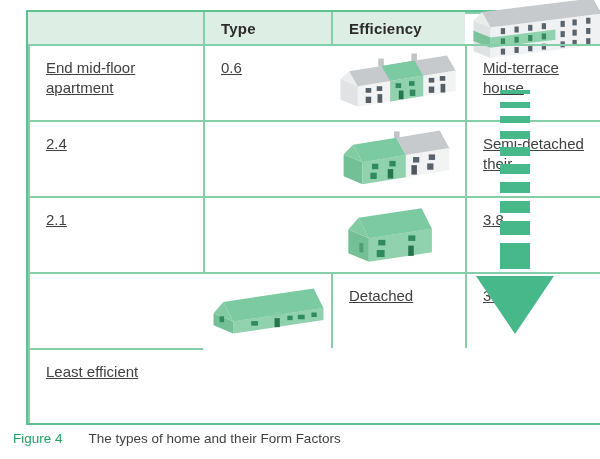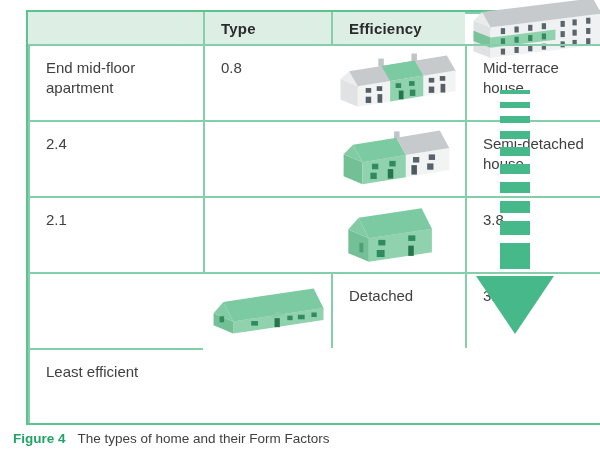--- a/index.html
+++ b/index.html
@@ -30,36 +30,36 @@
   .cell.bt{border-top:2px solid var(--border-inner);}
   .hcell{
     background:var(--header-bg);
     display:flex;align-items:center;
     padding-left:16px;
     font-size:15px;font-weight:bold;color:var(--text-heading);
     letter-spacing:.2px;
   }
   .tcell{
     padding:12px 12px 0 16px;
-    font-size:15px;line-height:1.32;color:var(--text-body);
+    font-size:15px;line-height:1.32;color:var(--text-body);text-decoration:underline;
   }
   .icell{
     display:flex;align-items:center;justify-content:center;
   }
   .icell svg{display:block;}
   .arrow-overlay{
     position:absolute;left:465px;top:88px;width:100px;height:252px;
     z-index:5;pointer-events:none;
   }
   .caption{
     position:absolute;left:13px;top:431px;
     font-size:13.5px;color:#3f3f3f;
   }
   .caption .fig-label{
-    color:var(--figure-green);font-weight:bold;margin-right:12px;
+    color:var(--figure-green);font-weight:normal;margin-right:26px;
   }
 </style>
 </head>
 <body>
 
 <div>
 
   <div class="fig-table">
 
     <div class="cell hcell"></div>
@@ -100,21 +100,21 @@
         </g>
         <g fill="#37895f">
           <rect x="42" y="51" width="5" height="7"></rect>
             <rect x="58" y="49.1" width="5" height="7"></rect>
             <rect x="74" y="47.1" width="5" height="7"></rect>
             <rect x="90" y="45.2" width="5" height="7"></rect>
         </g>
       </svg>
     </div>
     <div class="cell tcell bl bt"><span>End mid-floor apartment</span></div>
-    <div class="cell tcell bl bt"><span>0.8</span></div>
+    <div class="cell tcell bl bt"><span>0.6</span></div>
 
     <div class="cell icell bt">
       <svg width="164" height="74" viewBox="0 0 170 80">
         <rect x="60" y="9" width="7" height="10" fill="#c0c4c6"></rect>
         <rect x="102" y="2.6" width="7" height="10" fill="#c0c4c6"></rect>
         <polygon points="12,61 34,70 34,44 12,35" fill="#e0e2e3"></polygon>
         <polygon points="12,35 34,44 23,25" fill="#ebedee"></polygon>
         <polygon points="34,44 158,24 147,5 23,25" fill="#c6cacc"></polygon>
         <polygon points="75,37.4 117,30.6 106,11.6 64,18.4" fill="#7ccaa2"></polygon>
         <polygon points="34,44 158,24 158,26.5 34,46.5" fill="rgba(60,70,75,.25)"></polygon>
@@ -159,21 +159,21 @@
         </g>
         <rect x="72" y="52.8" width="7" height="12" fill="#27754f"></rect>
         <g fill="#59636b">
           <rect x="104" y="37.5" width="8" height="7"></rect>
             <rect x="124" y="34.2" width="8" height="7"></rect>
           <rect x="122" y="45.6" width="8" height="8"></rect>
         </g>
         <rect x="102" y="47.8" width="7" height="12" fill="#4e585f"></rect>
       </svg>
     </div>
-    <div class="cell tcell bl bt"><span>Semi-detached house</span></div>
+    <div class="cell tcell bl bt"><span>Semi-detached their</span></div>
     <div class="cell tcell bl bt"><span>2.1</span></div>
     <div class="cell tcell bl bt"><span></span></div>
 
     <div class="cell icell bt">
       <svg width="164" height="74" viewBox="0 0 170 80">
         <polygon points="22,63 48,74 48,44 22,33" fill="#74c096"></polygon>
         <polygon points="22,33 48,44 35,18" fill="#83cba2"></polygon>
         <polygon points="48,44 128,32 115,6 35,18" fill="#7ccaa2"></polygon>
         <polygon points="48,44 128,32 128,34.5 48,46.5" fill="rgba(60,70,75,.22)"></polygon>
         <polygon points="48,74 128,62 128,32 48,44" fill="#8fd2ad"></polygon>

